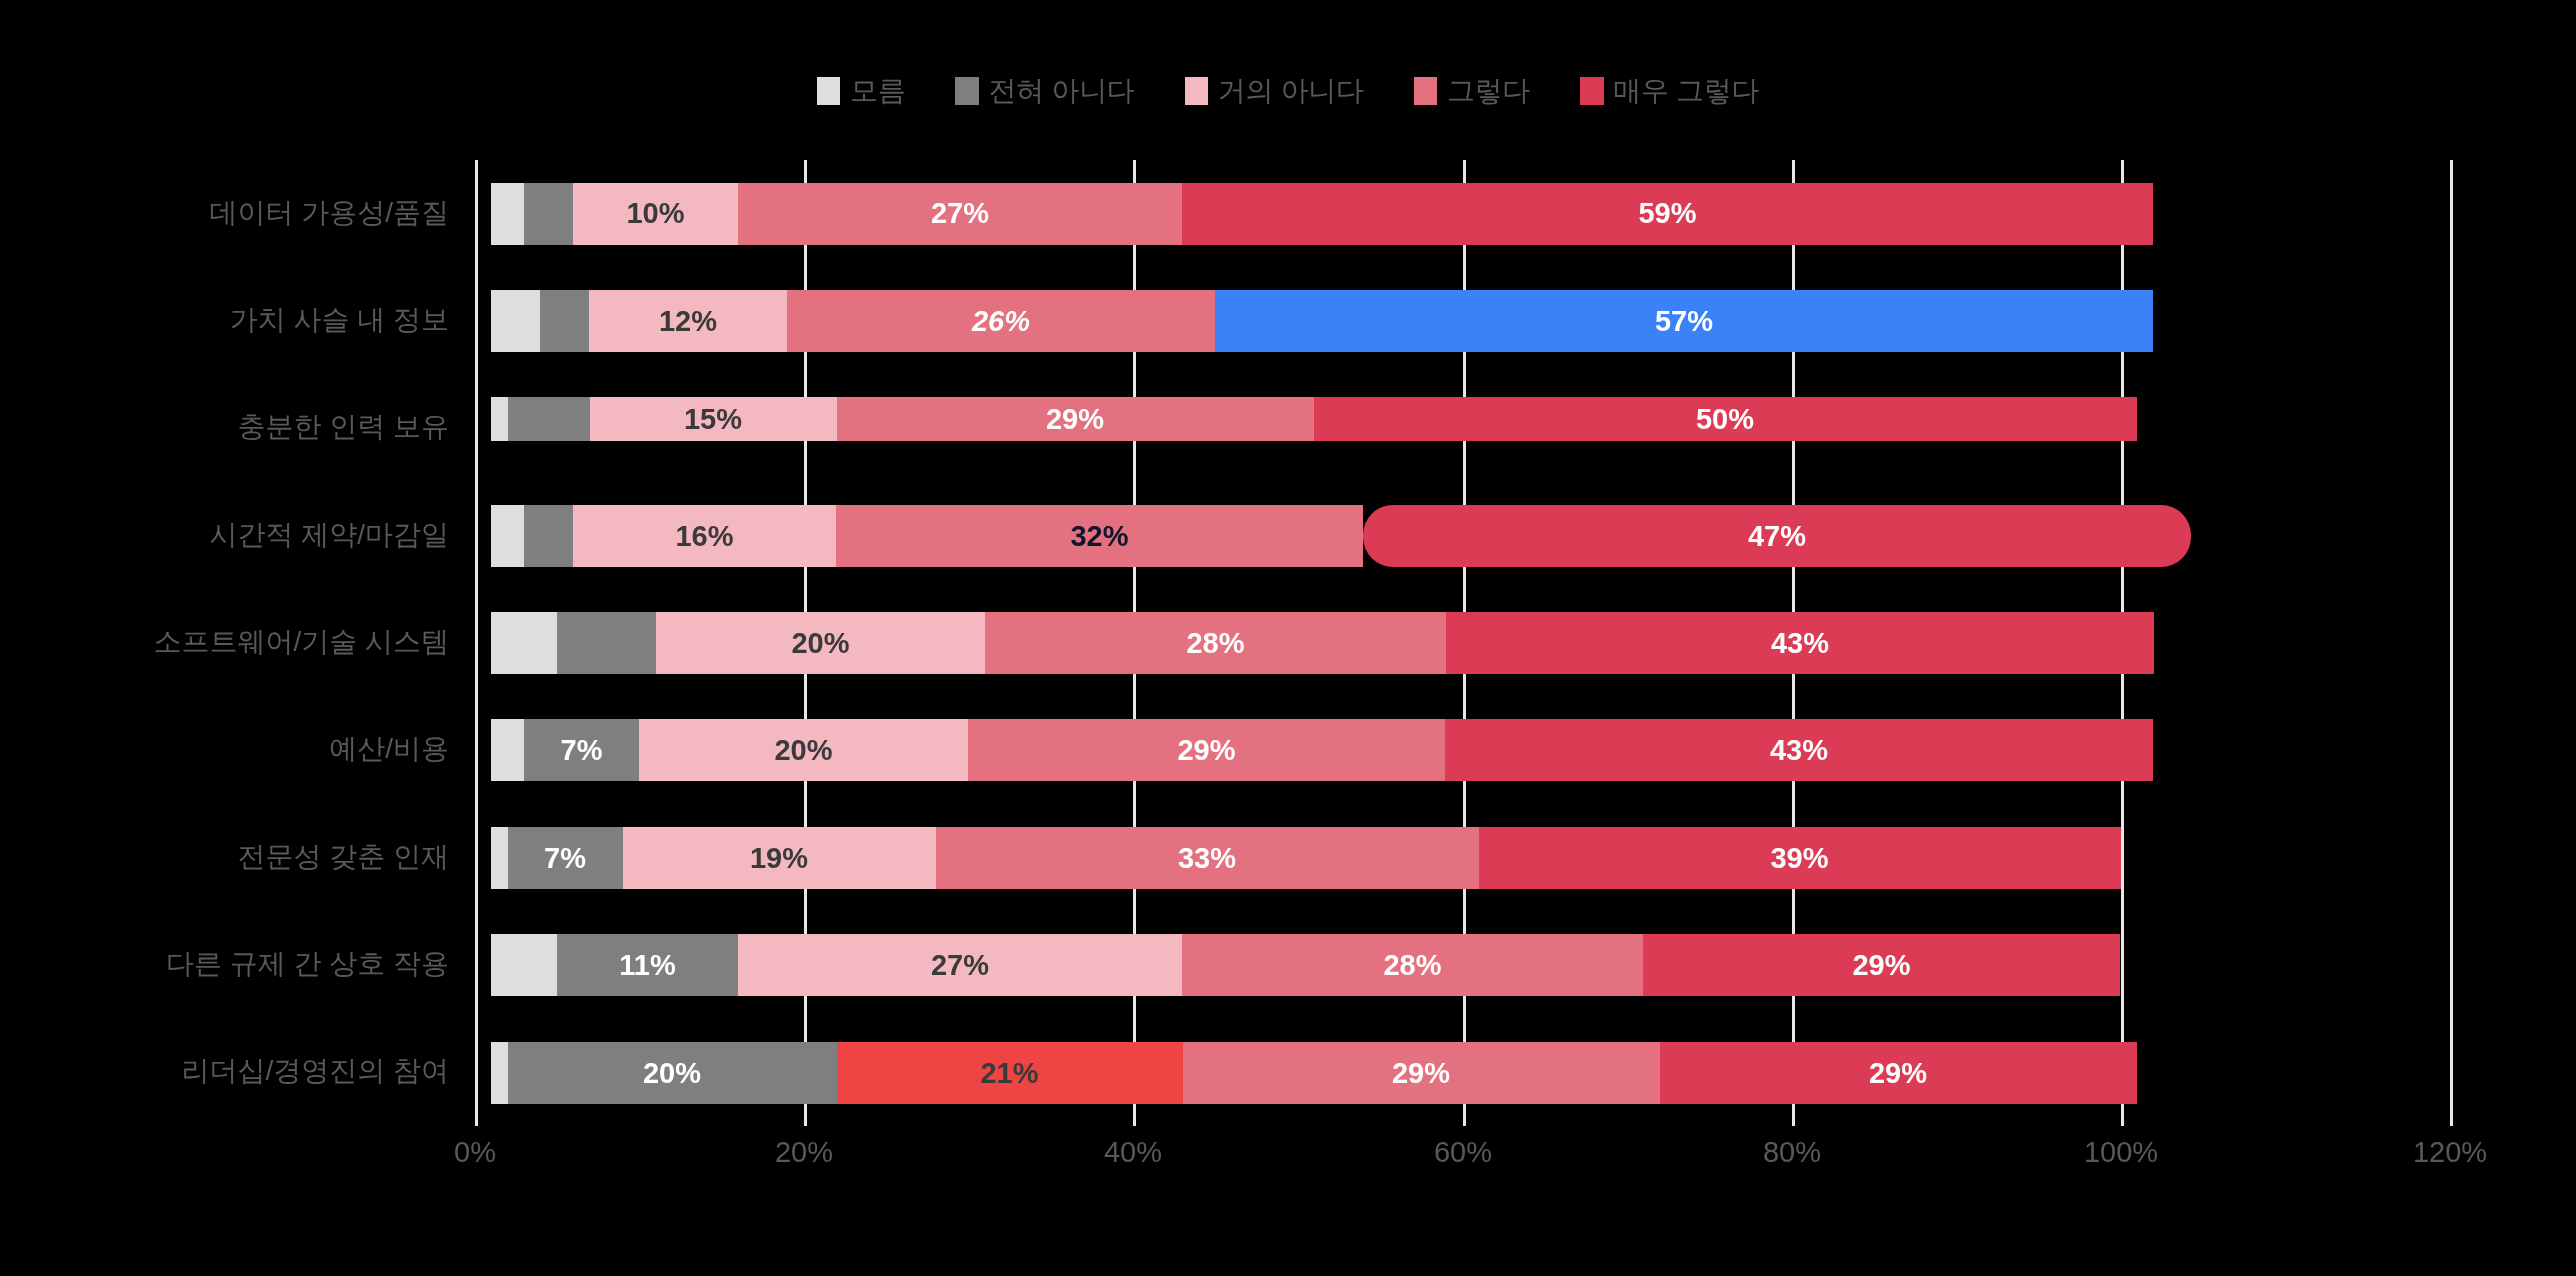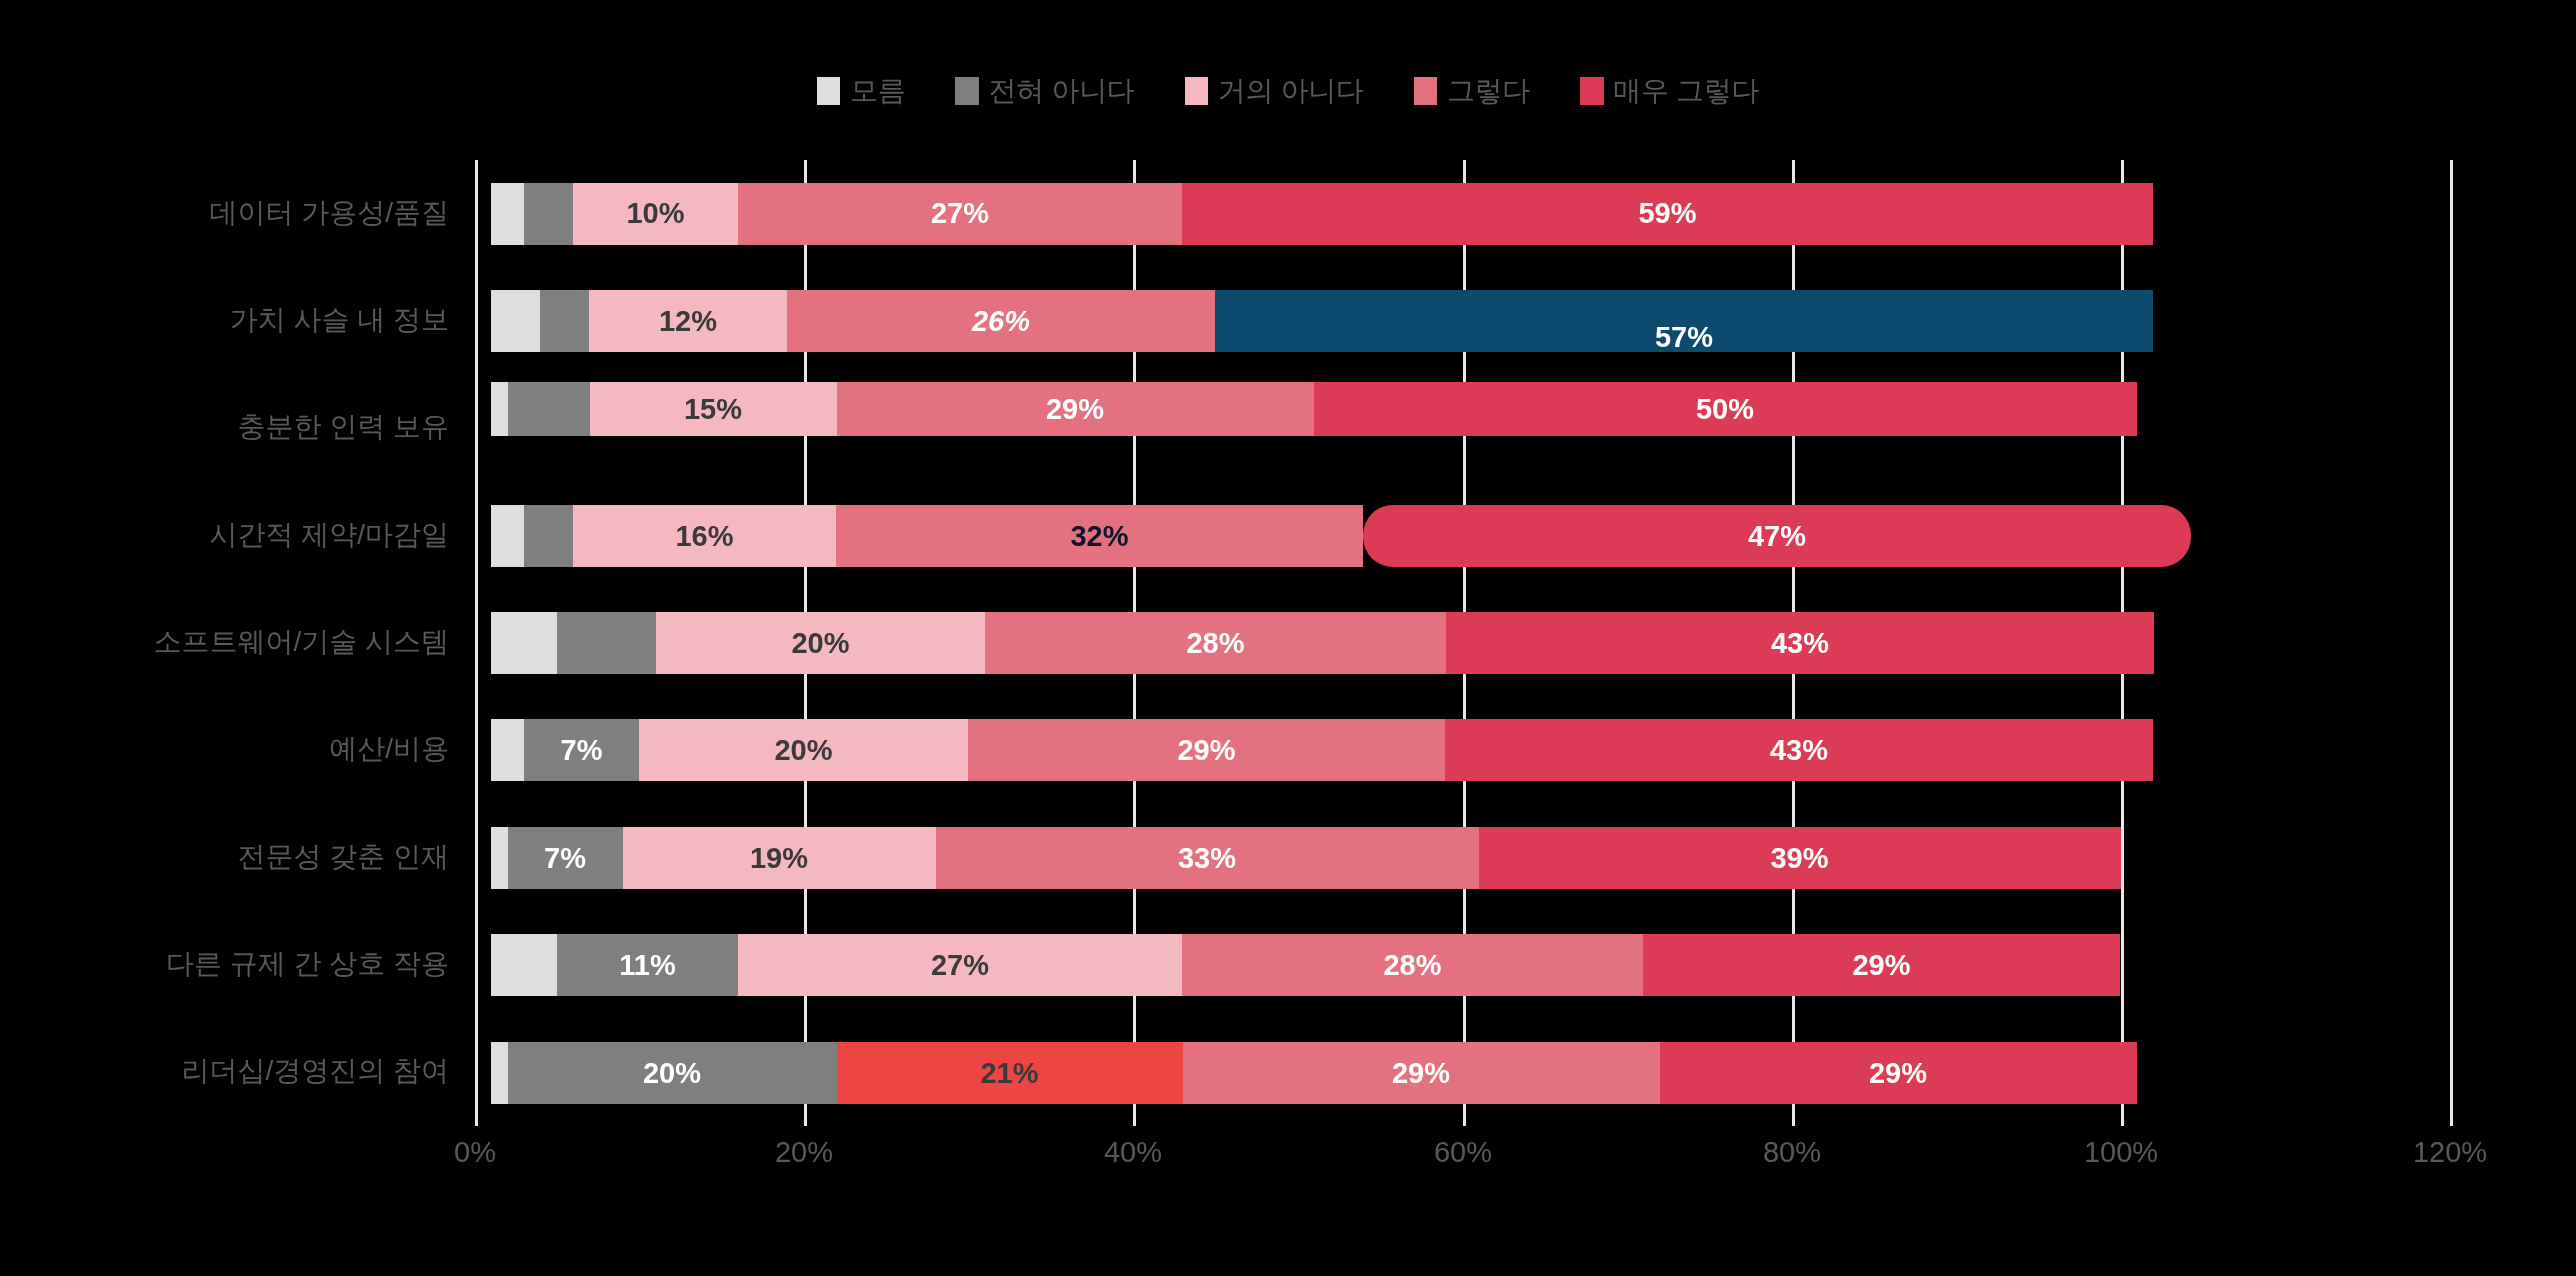--- a/index.html
+++ b/index.html
@@ -162,25 +162,25 @@
         </div>
         <div class="row" style="top: 130px; height: 62px;">
           <div class="seg" style="width: 49px; background: rgb(222, 222, 222);"></div>
           <div class="seg" style="width: 49px; background: rgb(127, 127, 127);"></div>
           <div class="seg" style="width: 198px; background: rgb(244, 184, 193);">
             <span class="seg-label" style="color: rgb(58, 58, 58);">12%</span>
           </div>
           <div class="seg" style="width: 428px; background: rgb(228, 113, 127); font-style: italic;">
             <span class="seg-label" style="color: rgb(255, 255, 255);">26%</span>
           </div>
-          <div class="seg" style="width: 938px; background: #0c4a6e; align-items: flex-end;">
+          <div class="seg" style="width: 938px; background: #3b82f6;">
             <span class="seg-label" style="color: rgb(255, 255, 255);">57%</span>
           </div>
         </div>
-        <div class="row" style="top: 222px; height: 54px;">
+        <div class="row" style="top: 237px; height: 44px;">
           <div class="seg" style="width: 16.5px; background: rgb(222, 222, 222);"></div>
           <div class="seg" style="width: 82px; background: rgb(127, 127, 127);"></div>
           <div class="seg" style="width: 247px; background: rgb(244, 184, 193);">
             <span class="seg-label" style="color: rgb(58, 58, 58);">15%</span>
           </div>
           <div class="seg" style="width: 477px; background: rgb(228, 113, 127);">
             <span class="seg-label" style="color: rgb(255, 255, 255);">29%</span>
           </div>
           <div class="seg" style="width: 823px; background: rgb(219, 59, 84);">
             <span class="seg-label" style="color: rgb(255, 255, 255);">50%</span>

